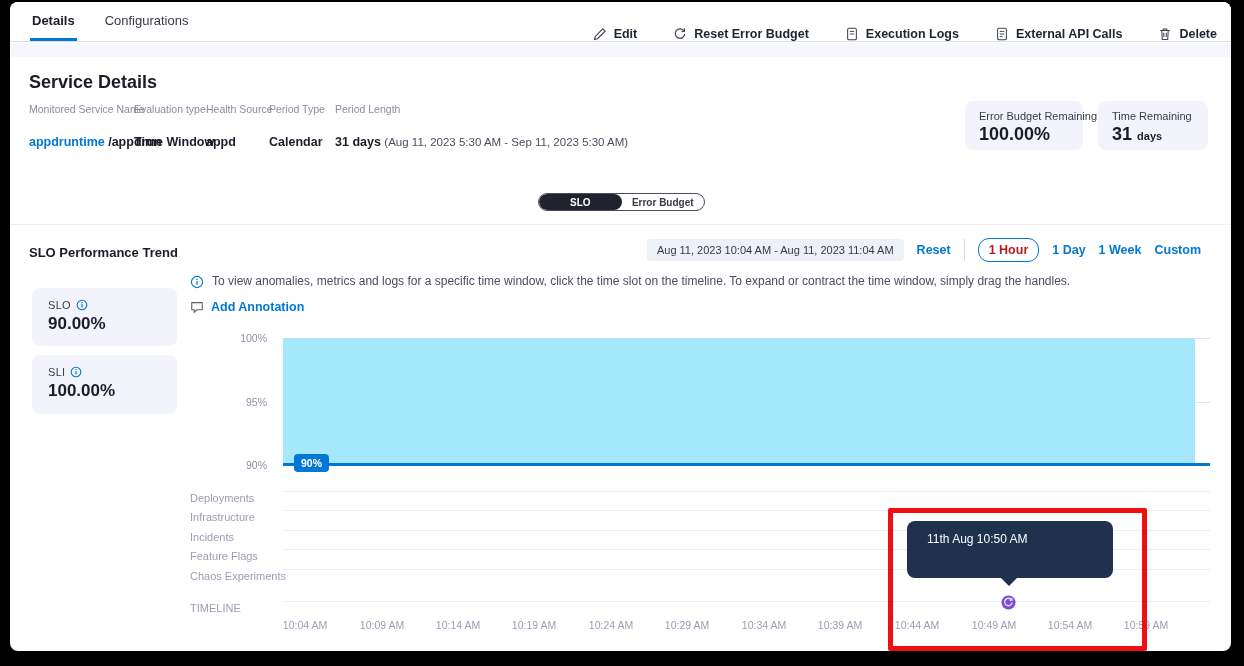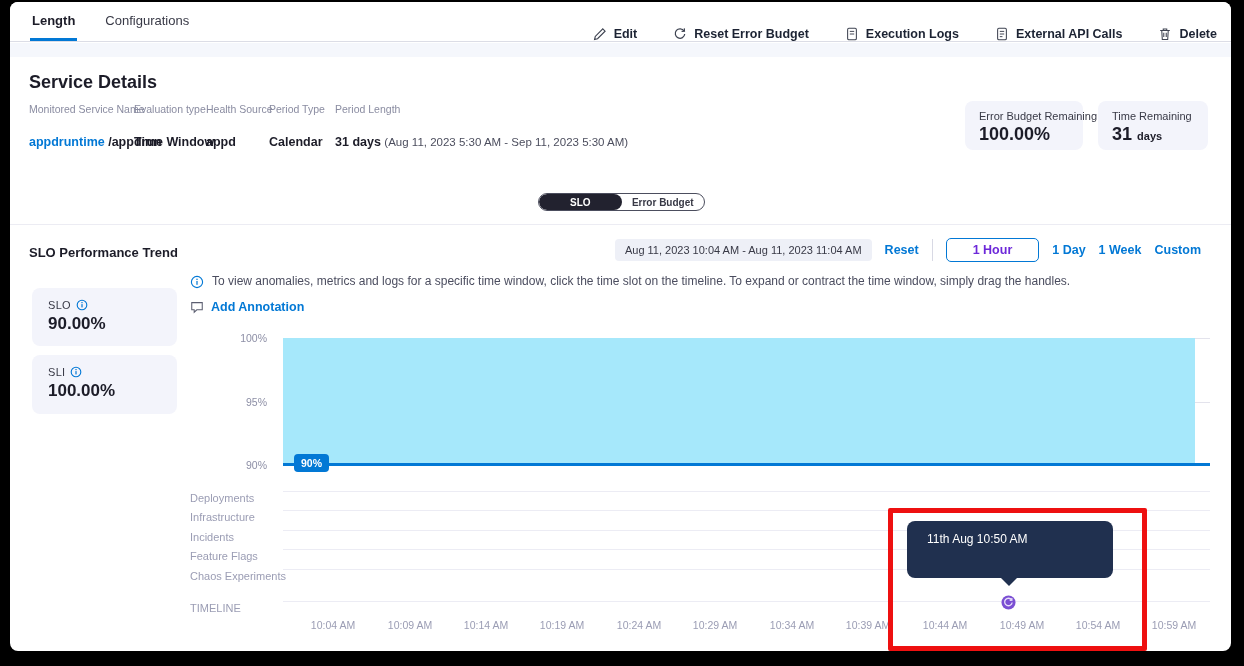--- a/index.html
+++ b/index.html
@@ -36,63 +36,63 @@
   .tseg{flex:1;display:flex;align-items:center;justify-content:center;font-size:10px;font-weight:bold;
     color:#383946;cursor:pointer;}
   .tseg.sel{background:#22222f;color:#fff;border-radius:10px;}
   .divider-h{position:absolute;left:0;right:0;top:222px;height:1px;background:#ececf3;}
   
   .trend-title{position:absolute;left:19px;top:243px;font-size:13px;font-weight:bold;color:#1c1c28;}
   .range-row{position:absolute;right:30px;top:236px;display:flex;align-items:center;gap:13px;}
   .datepill{background:#eef0f7;border-radius:4px;padding:5px 10px;font-size:11px;color:#383946;white-space:nowrap;cursor:pointer;}
   .bluelink{font-size:12.5px;font-weight:bold;color:#0278d5;cursor:pointer;white-space:nowrap;}
   .vdiv{width:1px;height:22px;background:#d8d9e4;}
-  .period-sel{border:1.5px solid #0278d5;border-radius:5px;padding:4px 26px;font-size:12.5px;
-    font-weight:bold;color:#6d28d9;cursor:pointer;white-space:nowrap;}
+  .period-sel{border:1.5px solid #0278d5;border-radius:11px;padding:4px 10px;font-size:12.5px;
+    font-weight:bold;color:#b91c1c;cursor:pointer;white-space:nowrap;}
   .info-row{position:absolute;left:180px;top:272px;display:flex;align-items:flex-start;gap:8px;}
   .info-row svg{width:14px;height:14px;color:#0278d5;flex:none;margin-top:1px;}
   .info-text{font-size:12px;color:#4b4d5f;}
   .annot{position:absolute;left:180px;top:298px;display:flex;align-items:center;gap:7px;cursor:pointer;}
   .annot svg{width:14px;height:14px;color:#5b5e70;}
   
   .kpibox{position:absolute;left:22px;width:145px;background:#f3f4fb;border-radius:8px;
     padding:11px 16px;box-sizing:border-box;}
   .kpilabel{display:flex;align-items:center;gap:5px;font-size:11px;color:#383946;letter-spacing:.3px;}
   .kpilabel svg{width:12px;height:12px;color:#0278d5;}
   .kpivalue{margin-top:3px;font-size:17px;font-weight:bold;color:#1c1c28;}
   
   .ylab{position:absolute;width:42px;left:215px;text-align:right;font-size:10.5px;color:#8d8fa6;}
   .gridline{position:absolute;left:273px;width:927px;height:1px;background:#e3e3ec;}
   .fill{position:absolute;left:273px;top:336px;width:912px;height:127px;background:#a6e8fb;}
   .target{position:absolute;left:273px;top:461px;width:927px;height:3px;background:#0278d5;}
   .badge{position:absolute;left:284px;top:452px;background:#0278d5;color:#fff;font-size:10.5px;
     font-weight:bold;border-radius:4px;padding:3px 7px;}
   .evlabel{position:absolute;left:180px;font-size:11px;color:#9b9db4;white-space:nowrap;margin-top:7px;}
   .evline{position:absolute;left:273px;width:927px;height:1px;background:#ececf4;}
-  .xlabel{position:absolute;top:617px;transform:translateX(-50%);font-size:10.5px;color:#9b9db4;white-space:nowrap;margin-left:28px;}
+  .xlabel{position:absolute;top:617px;transform:translateX(-50%);font-size:10.5px;color:#9b9db4;white-space:nowrap;}
   .marker{position:absolute;left:991px;top:593px;width:15px;height:15px;cursor:pointer;z-index:30;}
   
   .tooltip{position:absolute;left:897px;top:519px;width:206px;height:57px;background:#20304f;
     border-radius:8px;z-index:40;padding:11px 0 0 20px;box-sizing:border-box;}
   .tooltip:after{content:"";position:absolute;left:93px;bottom:-8px;border-left:9px solid transparent;
     border-right:9px solid transparent;border-top:9px solid #20304f;}
   .tt1,.tt2{font-size:12px;color:#fff;}
   .tt2{margin-top:5px;}
   
   .redbox{position:absolute;left:878px;top:506px;width:249px;height:133px;border:5px solid #ee1010;
     border-radius:2px;z-index:50;pointer-events:none;}
 </style>
 </head>
 <body>
 
 <div class="page">
 
   <div class="tabbar">
     <div class="tabs">
-      <div class="tab active">Length</div>
+      <div class="tab active">Details</div>
       <div class="tab">Configurations</div>
     </div>
     <div class="toolbar">
       <div class="tbtn">
         <svg viewBox="0 0 16 16">
             <path d="M11.2 2.2l2.6 2.6L5.2 13.4l-3.4.8.8-3.4z" fill="none" stroke="currentColor" stroke-width="1.3"></path>
           </svg>
         <span>Edit</span>
       </div>
       <div class="tbtn">

